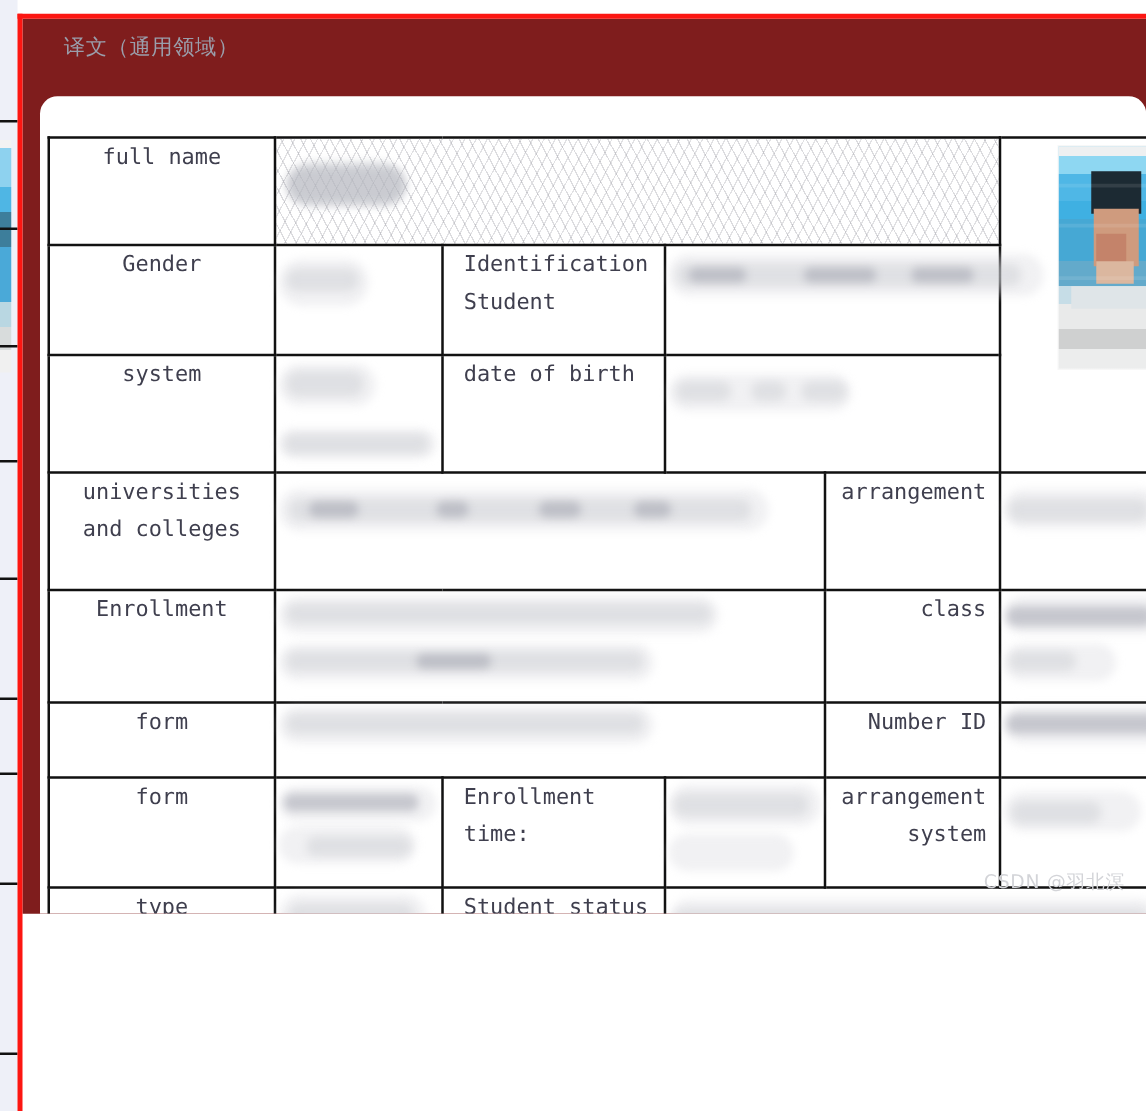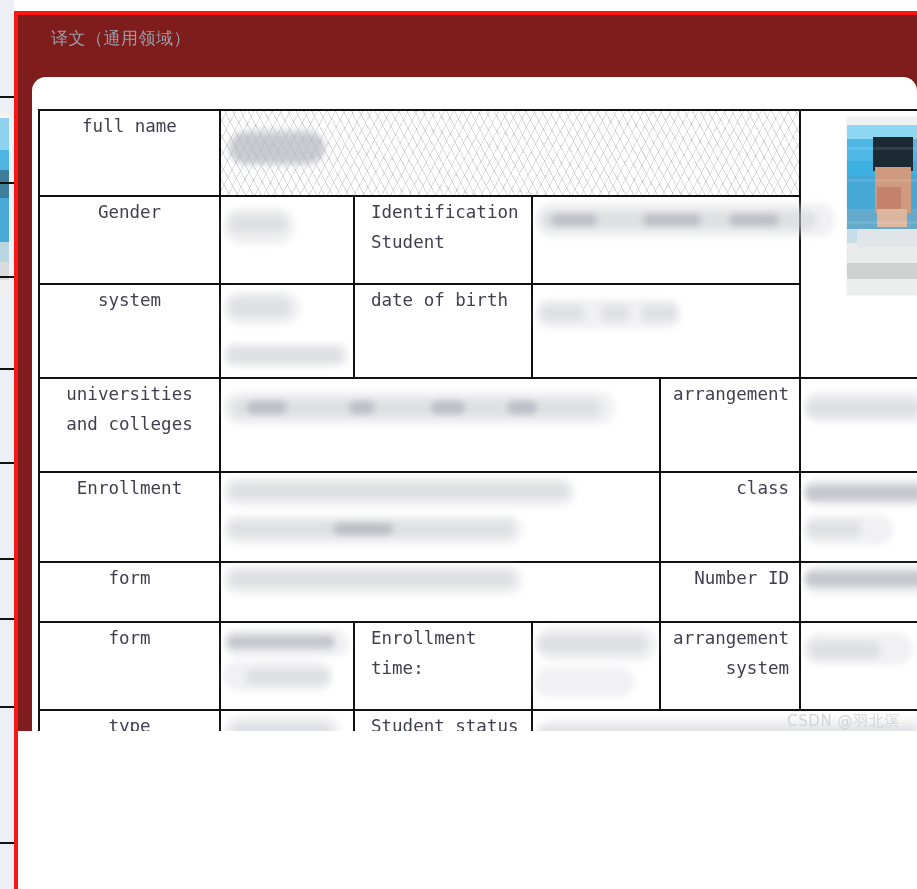--- a/index.html
+++ b/index.html
@@ -128,21 +128,21 @@
   }
   .idphoto .hair{position:absolute;left:26px;top:20px;width:40px;height:34px;background:#1c2a33;}
   .idphoto .face{position:absolute;left:28px;top:50px;width:36px;height:46px;background:#cf9b7e;}
   .idphoto .face2{position:absolute;left:30px;top:70px;width:24px;height:26px;background:#c4836a;}
   .idphoto .neck{position:absolute;left:30px;top:92px;width:30px;height:18px;background:#dbb79f;}
   .idphoto .shoulder{position:absolute;left:10px;top:112px;width:68px;height:18px;background:#dfe5e8;}
   .idphoto .pix{position:absolute;background:rgba(255,255,255,.10);}
 
   
   .watermark{
-    position:absolute;right:17px;bottom:0;
+    position:absolute;right:17px;bottom:16px;
     color:#d3d4d8;font-size:15px;
     font-family:"DejaVu Sans",sans-serif;
     letter-spacing:.6px;
     z-index:30;user-select:none;
   }
 </style>
 </head>
 <body>
 
 <div id="root">

